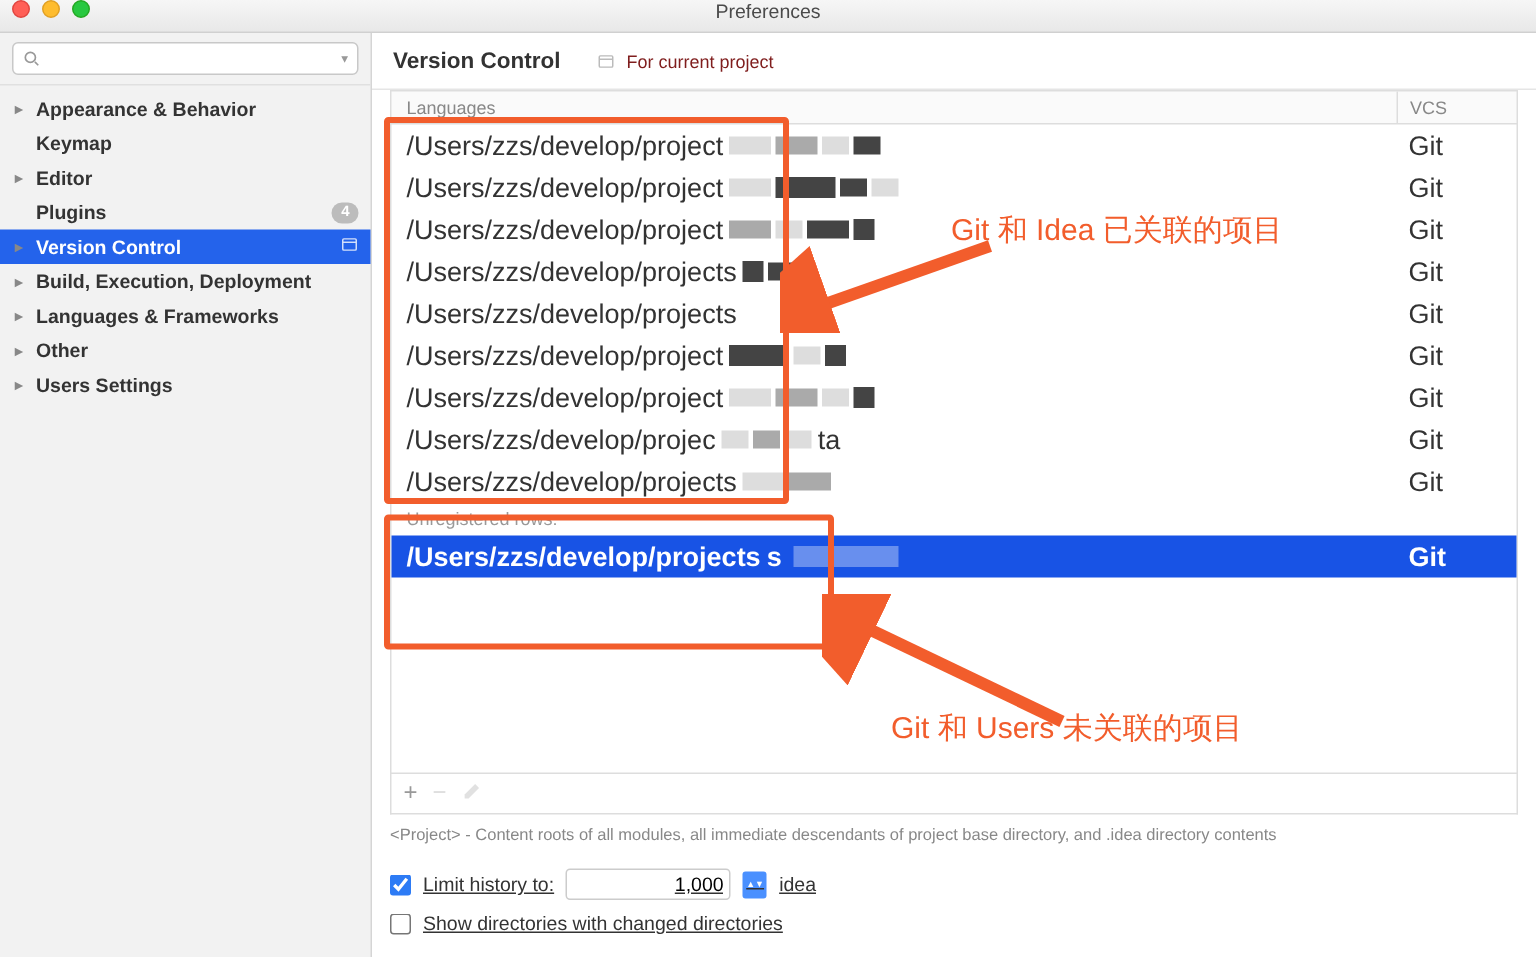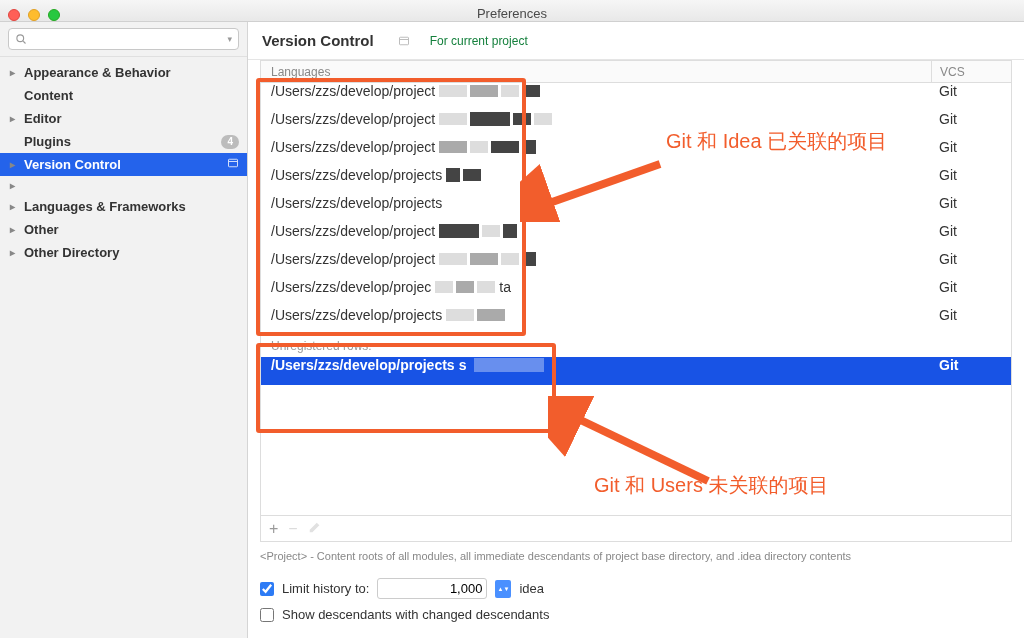--- a/index.html
+++ b/index.html
@@ -11,21 +11,21 @@
   width: 1024px;
   height: 638px;
   overflow: hidden;
   position: relative;
 }
 .titlebar {
   height: 22px;
   background: linear-gradient(#f6f6f6, #e8e8e8);
   border-bottom: 1px solid #d0d0d0;
   display: flex;
-  align-items: flex-end;
+  align-items: flex-start;
   position: relative;
 }
 .traffic-lights { display: flex; gap: 8px; margin-left: 8px; }
 .tl { width: 12px; height: 12px; border-radius: 50%; }
 .tl.red { background: #ff5f57; border: 0.5px solid #e14640; }
 .tl.yellow { background: #febc2e; border: 0.5px solid #e1a024; }
 .tl.green { background: #28c840; border: 0.5px solid #25a822; }
 .titlebar .title { position: absolute; left: 50%; transform: translateX(-50%); font-size: 13px; color: #4a4a4a; }
 .body-wrap { display: flex; height: calc(100% - 22px); }
 
@@ -61,34 +61,34 @@
 .tree-item .badge { margin-left: auto; background: #bcbcbc; color: #fff; font-size: 10px; border-radius: 8px; padding: 0 6px; height: 14px; display: flex; align-items: center; }
 .tree-item .proj-icon { margin-left: auto; opacity: 0.8; }
 
 
 .main { flex: 1; display: flex; flex-direction: column; background: #fff; }
 .main-header {
   display: flex; align-items: center; gap: 24px;
   padding: 10px 14px; border-bottom: 1px solid #e5e5e5;
 }
 .main-header h1 { font-size: 15px; font-weight: 700; }
-.scope { display: flex; align-items: center; gap: 20px; color: #15803d; font-size: 12px; }
+.scope { display: flex; align-items: center; gap: 8px; color: #7f1d1d; font-size: 12px; }
 .scope svg { width: 12px; height: 12px; }
 
 .table-wrap { padding: 0 12px; }
 .table-head {
   display: flex; color: #888; font-size: 12px;
   border: 1px solid #ddd; border-bottom: none;
   background: #fafafa; height: 22px; align-items: center;
 }
 .th-dir { flex: 1; padding-left: 10px; }
 .th-vcs { width: 80px; text-align: left; padding-left: 8px; border-left: 1px solid #ddd; height: 100%; display: flex; align-items: center; }
 
 .rows { border: 1px solid #ddd; border-top: 1px solid #ddd; }
-.row { display: flex; align-items: flex-start; height: 28px; font-size: 14px; }
+.row { display: flex; align-items: center; height: 28px; font-size: 18px; }
 .row .dir { flex: 1; padding-left: 10px; display: flex; align-items: center; gap: 4px; white-space: nowrap; overflow: hidden; }
 .row .vcs { width: 80px; padding-left: 8px; }
 .row.selected { background: #1853e5; color: #fff; font-weight: 700; }
 .row.selected .vcs { font-weight: 700; }
 .unreg-caption { padding: 4px 10px; font-size: 12px; color: #999; }
 
 
 .redact { display: inline-flex; gap: 3px; align-items: center; margin-left: 0; }
 .rb { background: #444; display: inline-block; }
 .rb.light { background: #ddd; }
@@ -98,21 +98,21 @@
 .rb.w3 { width: 40px; height: 14px; }
 .rb.w4 { width: 14px; height: 14px; }
 
 .toolbar-bottom {
   display: flex; gap: 10px; align-items: center;
   border: 1px solid #ddd; border-top: none;
   padding: 4px 8px; color: #999;
 }
 .tb-btn { cursor: default; font-size: 16px; line-height: 1; }
 .hint { font-size: 11px; color: #888; padding: 8px 12px; }
-.options { padding: 4px 12px; }
+.options { padding: 4px 12px; text-decoration: underline; }
 .opt-row { display: flex; align-items: center; gap: 8px; padding: 4px 0; font-size: 13px; }
 .opt-row input[type=text] { width: 110px; text-align: right; padding: 2px 4px; border: 1px solid #ccc; border-radius: 3px; font-size: 13px; }
 .stepper { width: 16px; height: 18px; background: #4a90ff; border-radius: 2px; display: flex; flex-direction: column; align-items: center; justify-content: center; color: #fff; font-size: 6px; line-height: 1; }
 input[type=checkbox] { width: 14px; height: 14px; accent-color: #2d7bf5; }
 
 
 .annot { position: absolute; pointer-events: none; }
 .annot-box { border: 4px solid #f25d2c; border-radius: 3px; }
 .annot-text { color: #f25d2c; font-size: 20px; font-weight: 400; }
 .arrow-svg { position: absolute; }
@@ -141,53 +141,54 @@
         <span style="color:#999;font-size:9px;">▾</span>
       </div>
     </div>
     <div class="tree" id="tree">
         <div class="tree-item bold">
           <span class="chev">▸</span>
           <span>Appearance &amp; Behavior</span>
         </div>
         <div class="tree-item bold">
           <span class="chev blank">▸</span>
-          <span>Content</span>
+          <span>Keymap</span>
         </div>
         <div class="tree-item bold">
           <span class="chev">▸</span>
           <span>Editor</span>
         </div>
         <div class="tree-item bold">
           <span class="chev blank">▸</span>
           <span>Plugins</span>
           <span class="badge">4</span>
         </div>
         <div class="tree-item bold selected">
           <span class="chev">▸</span>
           <span>Version Control</span>
           <span class="proj-icon"><svg width="12" height="12" viewBox="0 0 16 16" stroke="#fff" fill="none" stroke-width="1.3">
               <rect x="2" y="3" width="12" height="10" rx="1"></rect>
               <line x1="2" y1="6" x2="14" y2="6"></line>
             </svg></span>
         </div>
         <div class="tree-item bold">
           <span class="chev">▸</span>
+          <span>Build, Execution, Deployment</span>
         </div>
         <div class="tree-item bold">
           <span class="chev">▸</span>
           <span>Languages &amp; Frameworks</span>
         </div>
         <div class="tree-item bold">
           <span class="chev">▸</span>
           <span>Other</span>
         </div>
         <div class="tree-item bold">
           <span class="chev">▸</span>
-          <span>Other Directory</span>
+          <span>Users Settings</span>
         </div>
       </div>
   </div>
 
   <div class="main">
     <div class="main-header">
       <h1>Version Control</h1>
       <div class="scope">
         <svg viewBox="0 0 16 16" stroke="#bbb" fill="none" stroke-width="1.3">
             <rect x="2" y="3" width="12" height="10" rx="1"></rect>
@@ -328,30 +329,30 @@
     <div class="options">
       <div class="opt-row">
         <input type="checkbox" checked="" style="">
         <span>Limit history to:</span>
         <input type="text" value="1,000" style="">
         <span class="stepper">▲▼</span>
         <span>idea</span>
       </div>
       <div class="opt-row">
         <input type="checkbox" style="">
-        <span>Show descendants with changed descendants</span>
+        <span>Show directories with changed directories</span>
       </div>
     </div>
   </div>
 </div>
 
 <div class="annot annot-box" style="left:256px; top:78px; width:270px; height:258px;"></div>
 <div class="annot annot-box" style="left:256px; top:343px; width:300px; height:90px;"></div>
 
-<div class="annot annot-text" style="left:634px; top:128px;margin-left:32px;">Git 和 Idea 已关联的项目</div>
+<div class="annot annot-text" style="left:634px; top:140px;">Git 和 Idea 已关联的项目</div>
 <div class="annot annot-text" style="left:594px; top:472px;">Git 和 Users 未关联的项目</div>
 
 <svg class="annot arrow-svg" style="left:520px; top:152px;" width="150" height="70">
   <defs>
       <marker id="ah1" markerWidth="12" markerHeight="12" refX="2" refY="5" orient="auto">
         <path d="M0,0 L0,10 L12,5 Z" fill="#f25d2c"></path>
       </marker>
     </defs>
   <line x1="140" y1="12" x2="18" y2="55" stroke="#f25d2c" stroke-width="8" marker-end="url(#ah1)"></line>
 </svg>

